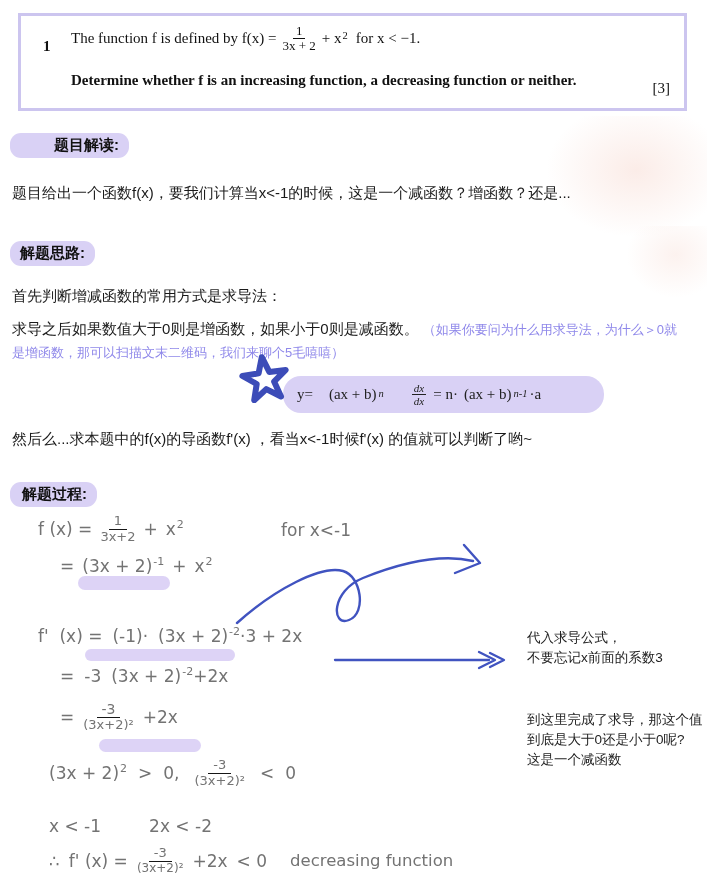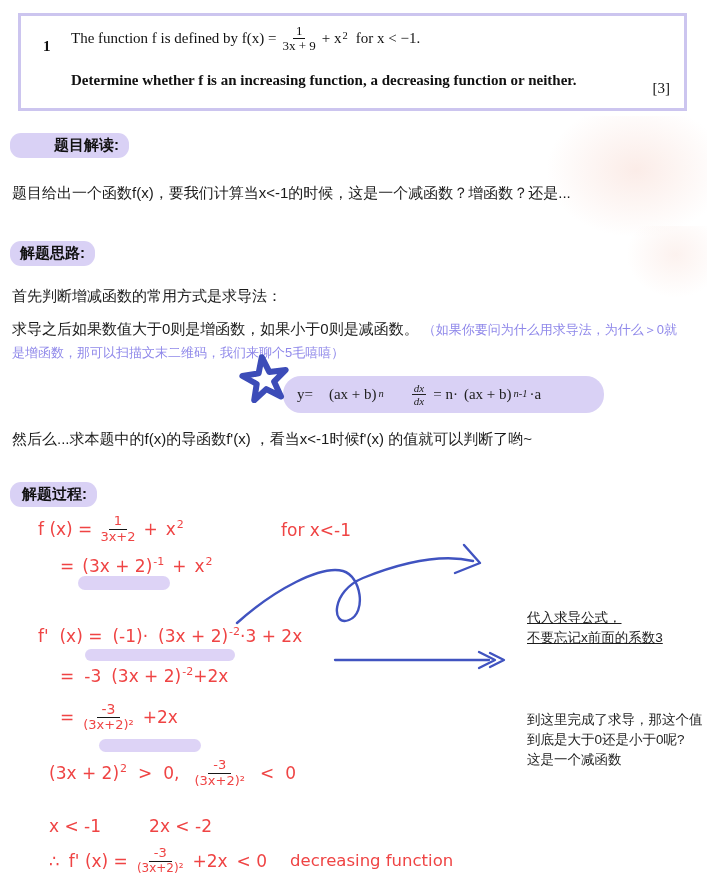--- a/index.html
+++ b/index.html
@@ -29,42 +29,42 @@
   
   .fpill{position:absolute;left:283px;top:376px;width:307px;height:37px;background:#d9d1f5;border-radius:18px;
          display:flex;align-items:center;padding-left:14px;font-family:"Liberation Serif",serif;font-size:15px;color:#222;overflow:visible;white-space:nowrap;}
   .fpill .fsup{font-size:10.5px;font-style:italic;align-self:flex-start;margin-top:2px;margin-left:2px;}
   .ffrac{display:inline-flex;flex-direction:column;align-items:center;font-size:11px;font-style:italic;line-height:1.1;margin-left:28px;}
   .ffrac .fnum{border-bottom:1px solid #222;padding:0 2px;}
   .star{position:absolute;left:239px;top:353px;z-index:3;}
 
   
   .wrow{position:absolute;display:flex;align-items:center;column-gap:8px;font-family:"DejaVu Sans",sans-serif;
-        font-size:17px;color:#ef4444;z-index:2;white-space:nowrap;}
+        font-size:17px;color:#737373;z-index:2;white-space:nowrap;}
   .wsup{font-size:11px;align-self:flex-start;margin-top:-1px;margin-left:1px;}
   .wfrac{display:inline-flex;flex-direction:column;align-items:center;line-height:1.15;font-size:13px;}
   .wfrac .fnum{border-bottom:1.4px solid #161616;padding:0 5px;}
   .tok{display:inline-flex;align-items:center;}
   .hl{position:absolute;background:rgba(187,168,238,0.5);border-radius:7px;z-index:1;}
   .ann{position:absolute;font-size:13.5px;color:#1d1d1d;line-height:20px;white-space:nowrap;z-index:2;}
   svg.arrow{position:absolute;z-index:2;}
 </style>
 </head>
 <body>
 
 <div id="canvas">
 
   <div class="pbox">
     <div class="pbox-inner">
       <span class="pnum">1</span>
       <div class="pline1">
         <span>The function f is defined by f(x) =</span>
         <span class="bfrac">
           <span class="fnum">1</span>
-          <span class="fden">3x + 9</span>
+          <span class="fden">3x + 2</span>
         </span>
         <span class="tok">
           <span>+ x</span>
           <sup class="psup">2</sup>
         </span>
         <span>for x &lt; −1.</span>
       </div>
       <div class="pline2">Determine whether f is an increasing function, a decreasing function or neither.</div>
       <div class="pmarks">[3]</div>
     </div>
@@ -152,21 +152,21 @@
       <sup class="wsup">-2</sup>
       <span>·3 + 2x</span>
     </span>
   </div>
 
   <svg class="arrow" style="left:333px;top:649px;" width="180" height="22" viewBox="0 0 180 22">
     <path d="M2,11 L156,11" fill="none" stroke="#4053c0" stroke-width="2.3" stroke-linecap="round"></path>
     <polyline points="146,3 162,11 146,19" fill="none" stroke="#4053c0" stroke-width="2.3" stroke-linecap="round" stroke-linejoin="round"></polyline>
     <polyline points="157,4 171,11 157,18" fill="none" stroke="#4053c0" stroke-width="2.3" stroke-linecap="round" stroke-linejoin="round"></polyline>
   </svg>
-  <div class="ann" style="left:527px;top:608px;text-decoration:underline;">
+  <div class="ann" style="left:527px;top:628px;">
     <div>代入求导公式，</div>
     <div>不要忘记x前面的系数3</div>
   </div>
 
   <div class="wrow" style="left:60px;top:666px;column-gap:10px;">
     <span>=</span>
     <span>-3</span>
     <span class="tok">
       <span>(3x + 2)</span>
       <sup class="wsup">-2</sup>

